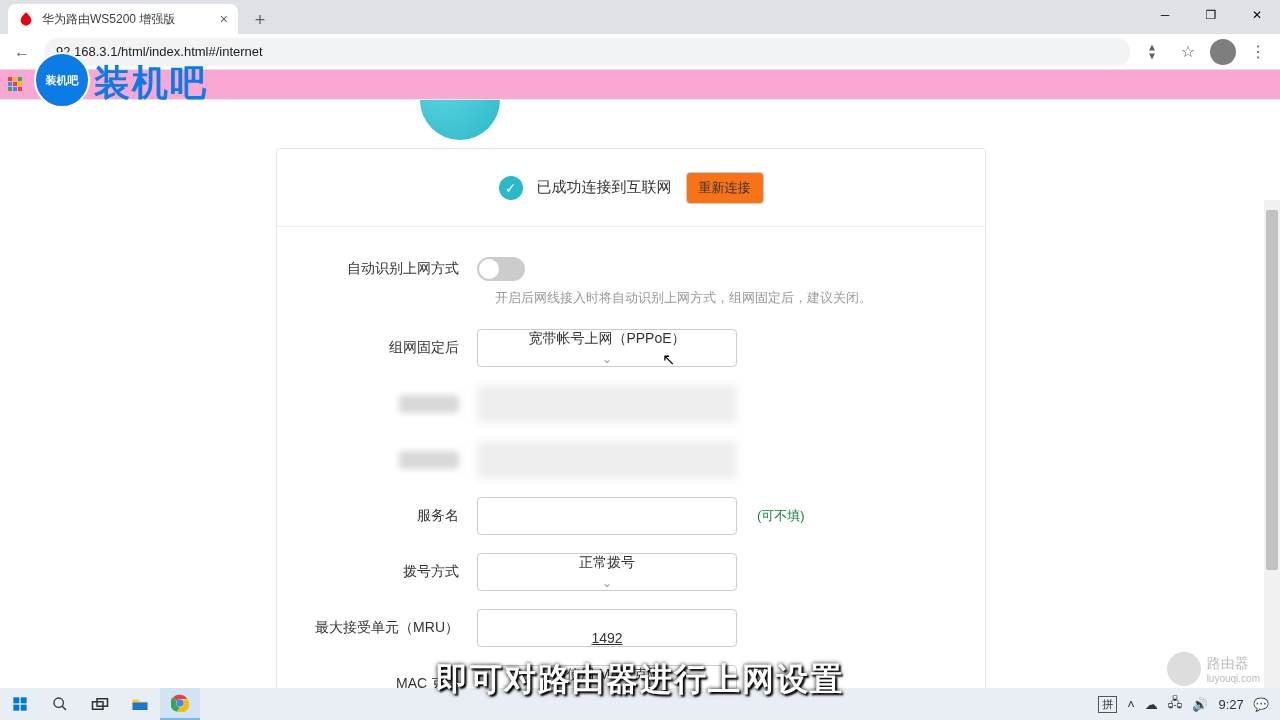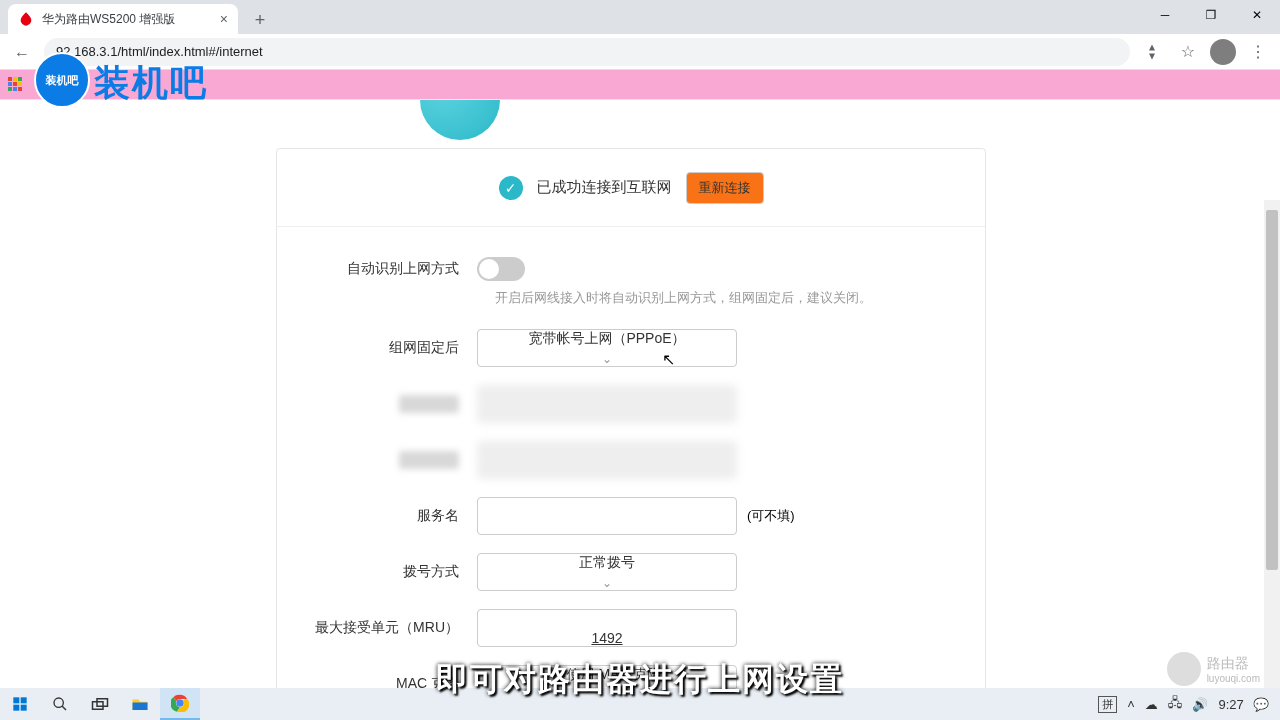--- a/index.html
+++ b/index.html
@@ -43,21 +43,21 @@
 
 .status-row { height: 78px; display: flex; align-items: center; justify-content: center; gap: 14px; border-bottom: 1px solid #eee; }
 .check { width: 24px; height: 24px; border-radius: 50%; background: #2bb8c9; display: flex; align-items: center; justify-content: center; color: #fff; font-size: 14px; }
 .status-text { font-size: 15px; color: #333; }
 .reconnect { border: 1px solid #ccc; background: #f97316; border-radius: 4px; padding: 6px 12px; font-size: 13px; color: #333; cursor: pointer; }
 
 .form { padding: 30px 0 60px; }
 .row { display: flex; align-items: center; margin-bottom: 18px; }
 .label { width: 200px; text-align: right; font-size: 14px; color: #333; padding-right: 18px; }
 .ctrl { width: 260px; position: relative; }
-.hint { font-size: 13px; color: #000000; margin-left: 10px; }
+.hint { font-size: 13px; color: #15803d; margin-left: 20px; }
 .note { margin-left: 218px; font-size: 13px; color: #999; margin-top: -10px; margin-bottom: 22px; }
 
 .toggle { width: 48px; height: 24px; border-radius: 12px; background: #ccc; position: relative; cursor: pointer; }
 .toggle .knob { position: absolute; left: 2px; top: 2px; width: 20px; height: 20px; border-radius: 50%; background: #fff; }
 
 .select, .input { width: 260px; height: 38px; border: 1px solid #ccc; border-radius: 4px; padding: 0 12px; font-size: 14px; color: #333; background: #fff; display: flex; align-items: center; justify-content: space-between; flex-direction: column; }
 .input { justify-content: flex-end; text-decoration: underline; }
 .chev { color: #999; font-size: 12px; }
 
 .blurred-label { width: 60px; height: 18px; background: #d8d8d8; border-radius: 3px; filter: blur(3px); margin-left: auto;}

